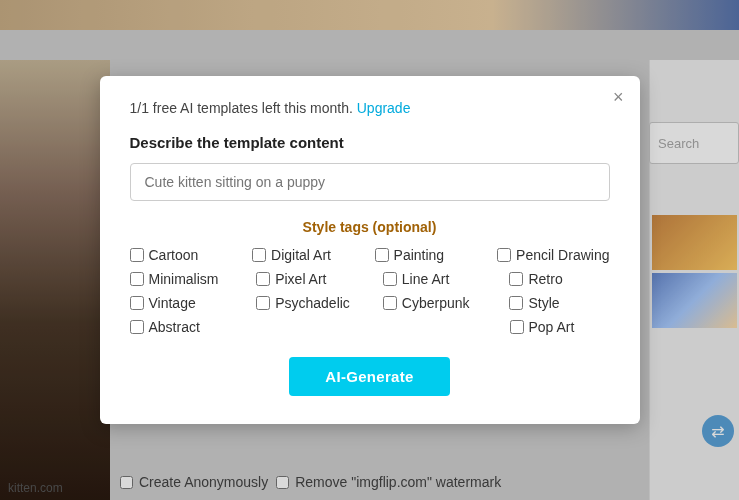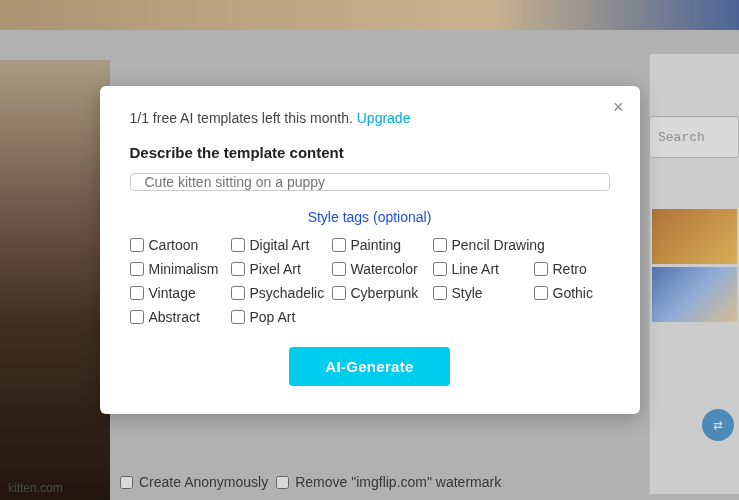--- a/index.html
+++ b/index.html
@@ -36,26 +36,25 @@
       position: absolute;
       top: 60px; left: 0;
       width: 110px;
       height: 440px;
       background: linear-gradient(180deg, #c8b89a 0%, #8a7060 30%, #4a3828 60%, #2a1a10 100%);
     }
 
     
     .right-panel {
       position: absolute;
-      top: 54px; right: 0;
+      top: 60px; right: 0;
       width: 90px;
       height: 440px;
       background: #f0f0f0;
       border-left: 1px solid #ddd;
-      font-family: Liberation Mono, monospace;
     }
 
     
     .search-bar-area {
       position: absolute;
       top: 62px; right: 0;
       width: 90px;
       height: 42px;
       background: #fff;
       border: 1px solid #ccc;
@@ -161,49 +160,50 @@
     .modal-section-title {
       text-align: left;
       font-weight: bold;
       font-size: 15px;
       color: #222;
       margin-bottom: 12px;
     }
 
     .template-input {
       width: 100%;
-      padding: 0 14px;
+      padding: 10px 14px;
       border: 1px solid #ccc;
       border-radius: 4px;
       font-size: 14px;
       color: #aaa;
       outline: none;
       margin-bottom: 18px;
     }
 
     .style-tags-title {
       text-align: center;
-      font-weight: normal;
-      font-size: 14px;
-      color: #1d4ed8;
+      font-weight: bold;
+      font-size: 14px;
+      color: #a16207;
       margin-bottom: 12px;
     }
 
     .tags-grid {
       display: flex;
       flex-direction: column;
       gap: 8px;
       margin-bottom: 22px;
     }
 
     .tags-row {
       display: flex;
       align-items: center;
-      gap: 1px;
+      gap: 14px;
       flex-wrap: nowrap;
+      justify-content: space-between;
     }
 
     .tag-item {
       display: flex;
       align-items: center;
       gap: 5px;
       min-width: 100px;
     }
 
     .tag-item input[type="checkbox"] {
@@ -294,24 +294,20 @@
       <label class="tag-item">
         <input type="checkbox" style="">
         <span class="tag-label">Minimalism</span>
       </label>
       <label class="tag-item">
         <input type="checkbox" style="">
         <span class="tag-label">Pixel Art</span>
       </label>
       <label class="tag-item">
         <input type="checkbox" style="">
-        <span class="tag-label">Watercolor</span>
-      </label>
-      <label class="tag-item">
-        <input type="checkbox" style="">
         <span class="tag-label">Line Art</span>
       </label>
       <label class="tag-item">
         <input type="checkbox" style="">
         <span class="tag-label">Retro</span>
       </label>
     </div>
 
     <div class="tags-row">
       <label class="tag-item">
@@ -322,24 +318,20 @@
         <input type="checkbox" style="">
         <span class="tag-label">Psychadelic</span>
       </label>
       <label class="tag-item">
         <input type="checkbox" style="">
         <span class="tag-label">Cyberpunk</span>
       </label>
       <label class="tag-item">
         <input type="checkbox" style="">
         <span class="tag-label">Style</span>
-      </label>
-      <label class="tag-item">
-        <input type="checkbox" style="">
-        <span class="tag-label">Gothic</span>
       </label>
     </div>
 
     <div class="tags-row">
       <label class="tag-item">
         <input type="checkbox" style="">
         <span class="tag-label">Abstract</span>
       </label>
       <label class="tag-item">
         <input type="checkbox" style="">

